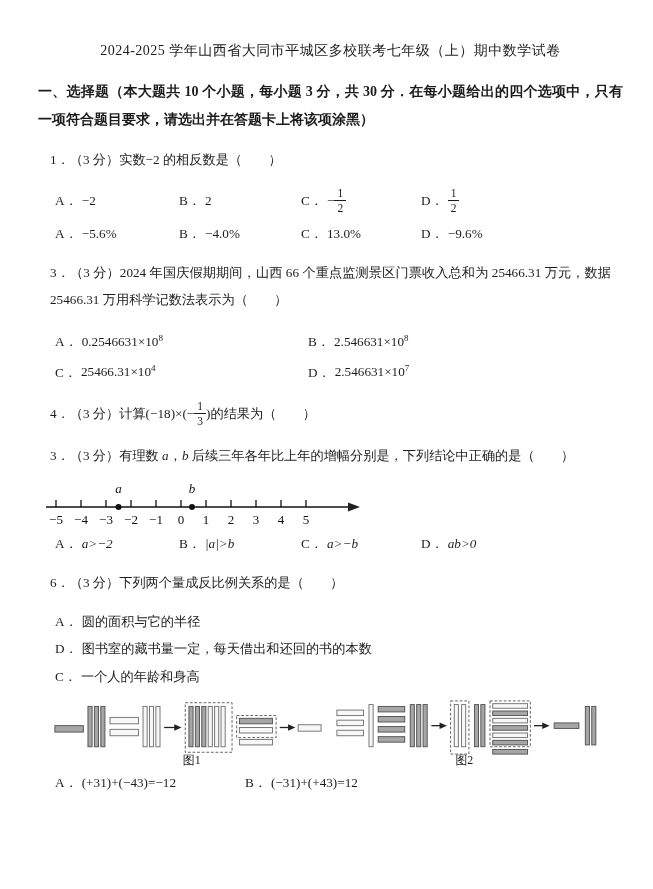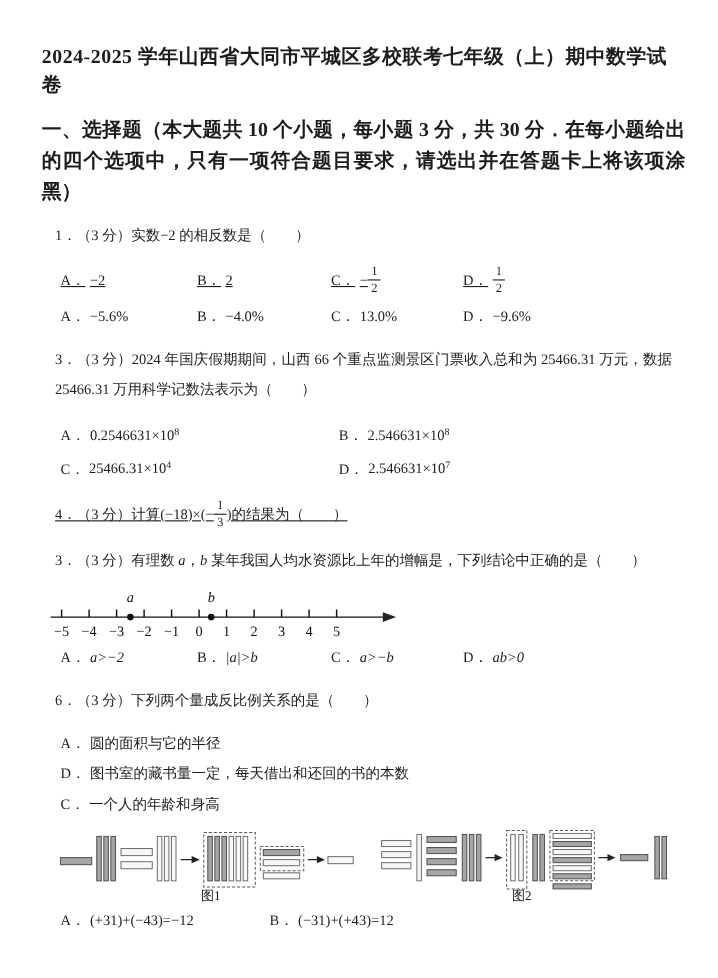--- a/index.html
+++ b/index.html
@@ -4,43 +4,43 @@
 <style>
   html,body{margin:0;padding:0;}
   body{
     width:653px;height:889px;overflow:hidden;box-sizing:border-box;
     background:#ffffff;color:#1c1c1c;
     font-family:"Liberation Serif","DejaVu Serif",serif;
     font-size:13.2px;
     padding:38px 30px 0 38px;
   }
   .title{
-    font-weight:bold;font-size:18px;
+    font-weight:normal;font-size:14px;text-align:center;
     letter-spacing:.5px;line-height:26px;
   }
   .section-header{
     font-weight:bold;line-height:28px;text-align:justify;
-    margin:14px 0 0 0;font-size:18px;
+    margin:14px 0 0 0;font-size:14px;
   }
   .q{margin-top:4px;}
   .stem{line-height:27px;text-align:justify;margin:12px;}
   .row4{display:grid;grid-template-columns:124px 122px 120px auto;margin-left:17px;line-height:26px;}
   .row2{display:grid;grid-template-columns:253px auto;margin-left:17px;line-height:26px;}
   .row2.narrow{grid-template-columns:190px auto;}
   .optlist{margin-left:17px;line-height:27.5px;}
   .opt{white-space:nowrap;}
   .optlabel{margin-right:4px;}
-  .fracrow{line-height:32px;text-decoration:underline;}
+  .fracrow{line-height:32px;}
   .frac{display:inline-block;text-align:center;vertical-align:middle;line-height:1.05;font-size:11.5px;position:relative;top:-1px;}
   .frac .num{display:block;border-bottom:1px solid #1c1c1c;padding:0 3px 1px;}
   .frac .den{display:block;padding-top:1px;}
   sup{font-size:9px;}
   .mvar{font-style:italic;}
   .numberline{margin:2px 0 0 6px;display:block;}
-  .figrow{display:flex;align-items:center;margin:6px 0 0 16px;gap:24px;}
+  .figrow{display:flex;align-items:center;margin:6px 0 0 16px;gap:14px;}
   .rodD{fill:#a6a6a6;stroke:#4f4f4f;stroke-width:1;}
   .rodL{fill:#f7f7f7;stroke:#6e6e6e;stroke-width:1;}
   .dashbox{fill:none;stroke:#555555;stroke-width:1;stroke-dasharray:3 2;}
   .arrowln{stroke:#222222;stroke-width:1.4;}
   .arrowhd{fill:#222222;}
   .figcap{font-size:13px;fill:#1c1c1c;}
   .axis{stroke:#111111;stroke-width:1.3;}
   .ticklbl{font-size:13px;fill:#111111;}
   .ptlbl{font-size:13px;font-style:italic;fill:#111111;}
 </style>
@@ -80,21 +80,21 @@
     <span class="opt"><span class="optlabel">C．</span><span>25466.31×10</span><sup>4</sup></span>
     <span class="opt"><span class="optlabel">D．</span><span>2.546631×10</span><sup>7</sup></span>
   </div>
 </div>
 
 <div class="q">
   <p class="stem fracrow"><span>4．（3 分）计算(−18)×(−</span><span class="frac"><span class="num">1</span><span class="den">3</span></span><span>)的结果为（　　）</span></p>
 </div>
 
 <div class="q">
-  <p class="stem"><span>3．（3 分）有理数 </span><span class="mvar">a</span><span>，</span><span class="mvar">b</span><span> 某年我国人均水资源比上年的增幅是，下列结论中正确的是（　　）</span></p>
+  <p class="stem"><span>3．（3 分）有理数 </span><span class="mvar">a</span><span>，</span><span class="mvar">b</span><span> 后续三年各年比上年的增幅分别是，下列结论中正确的是（　　）</span></p>
 
   <svg class="numberline" width="318" height="50" viewBox="0 0 318 50">
     <line class="axis" x1="2" y1="26" x2="304" y2="26"></line>
     <polygon class="arrowhd" points="304,21.5 316,26 304,30.5"></polygon>
     <line class="axis" x1="12" y1="19" x2="12" y2="26"></line>
     <line class="axis" x1="37" y1="19" x2="37" y2="26"></line>
     <line class="axis" x1="62" y1="19" x2="62" y2="26"></line>
     <line class="axis" x1="87" y1="19" x2="87" y2="26"></line>
     <line class="axis" x1="112" y1="19" x2="112" y2="26"></line>
     <line class="axis" x1="137" y1="19" x2="137" y2="26"></line>

